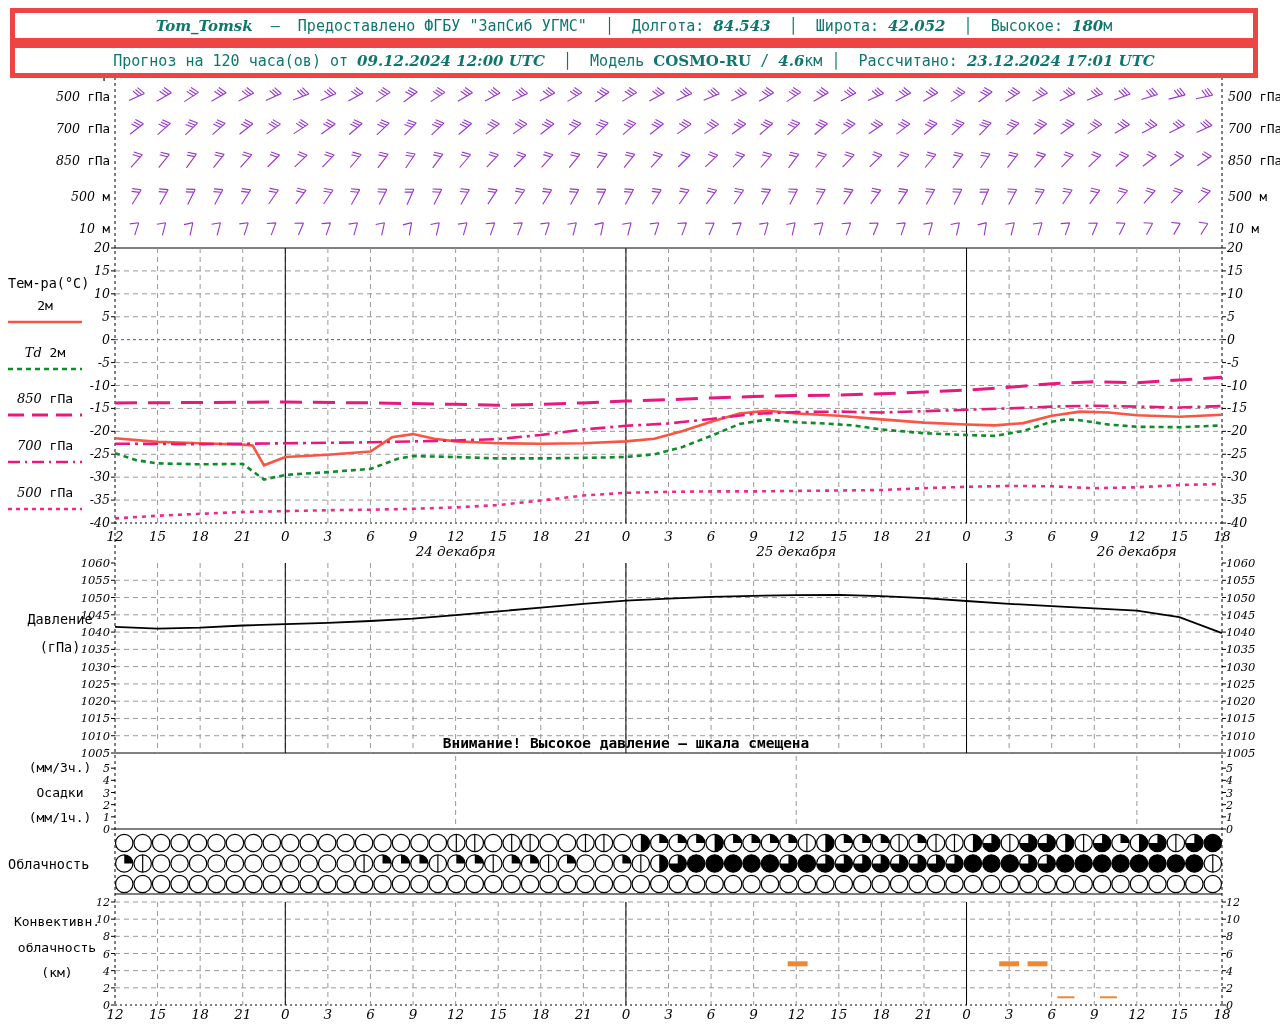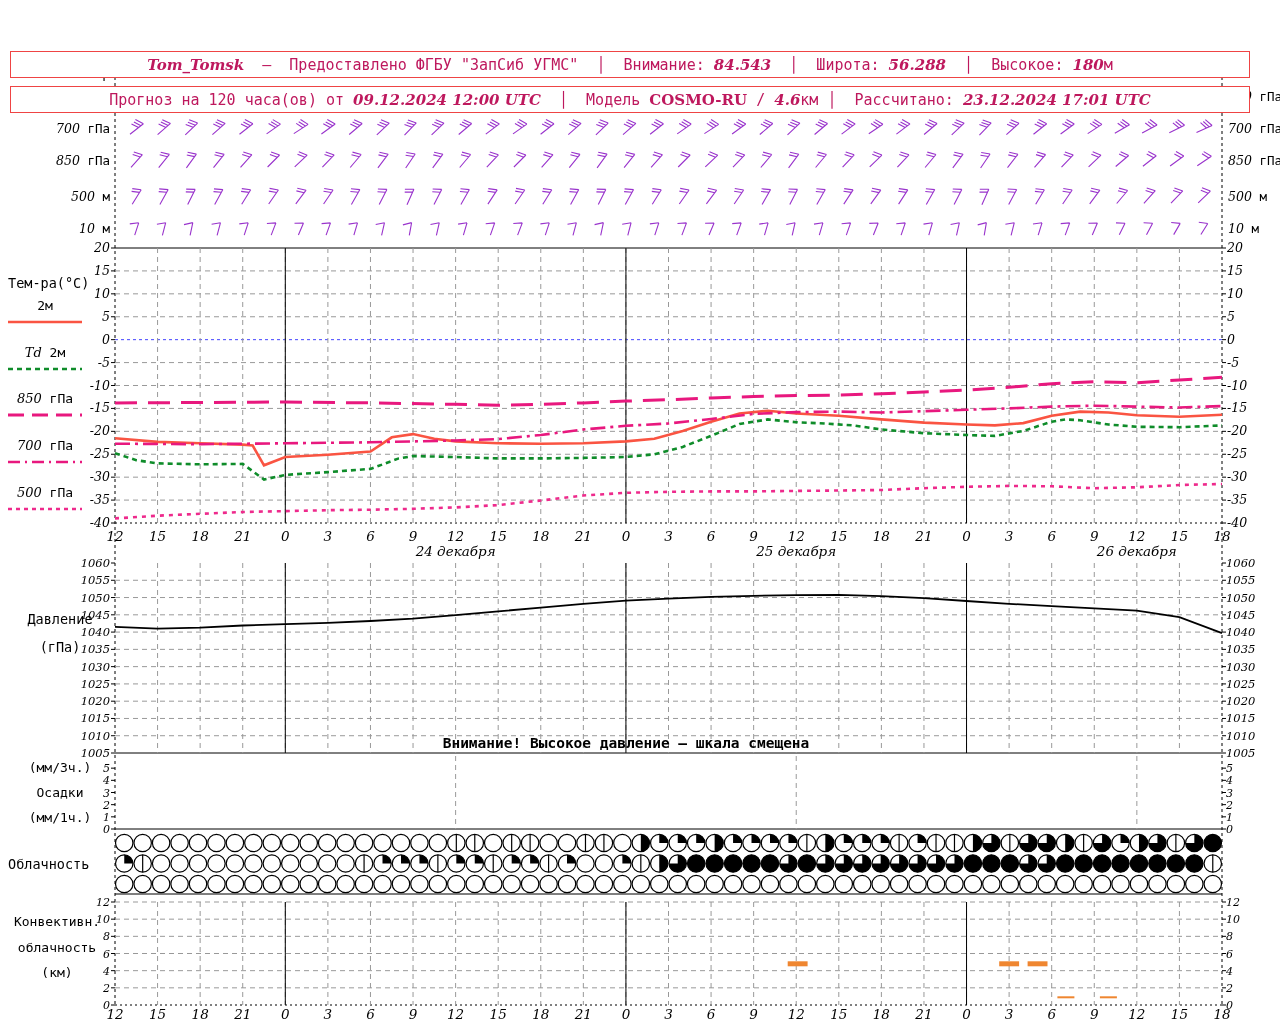--- a/index.html
+++ b/index.html
@@ -1,27 +1,27 @@
 <!DOCTYPE html>
 <html><head>
 <meta charset="utf-8">
 <style>
   html,body{margin:0;padding:0;background:#fff;}
   body{width:1280px;height:1024px;position:relative;font-family:"DejaVu Sans Mono",monospace;overflow:hidden;}
-  .hrow{position:absolute;left:10px;width:1238px;height:25px;border:1px solid #ef4444;
+  .hrow{position:absolute;left:10px;width:1238px;height:25px;border:5px solid #ef4444;
         display:flex;align-items:center;justify-content:center;font-size:15px;white-space:pre;
-        background:#fff;z-index:5;color:#be185d;margin-top:43px;}
+        background:#fff;z-index:5;color:#0f766e;}
   .bi{font-family:"DejaVu Serif",serif;font-style:italic;font-weight:bold;}
   .bs{font-family:"DejaVu Serif",serif;font-weight:bold;}
   #chart{position:absolute;left:0;top:0;}
 </style>
 </head>
 <body>
 
-<div class="hrow" style="top:8px;"><span class="bi">Tom_Tomsk</span><span>  —  Предоставлено ФГБУ "ЗапСиб УГМС"  </span><span>│</span><span>  Внимание: </span><span class="bi">84.543</span><span>  │</span><span>  Широта: </span><span class="bi">56.288</span><span>  │</span><span>  Высокое: </span><span class="bi">180</span><span>м</span></div>
+<div class="hrow" style="top:8px;"><span class="bi">Tom_Tomsk</span><span>  —  Предоставлено ФГБУ "ЗапСиб УГМС"  </span><span>│</span><span>  Долгота: </span><span class="bi">84.543</span><span>  │</span><span>  Широта: </span><span class="bi">42.052</span><span>  │</span><span>  Высокое: </span><span class="bi">180</span><span>м</span></div>
 <div class="hrow" style="top:43px;"><span>Прогноз на 120 часа(ов) от </span><span class="bi">09.12.2024 12:00 UTC</span><span>  │</span><span>  Модель </span><span class="bs">COSMO-RU</span><span> / </span><span class="bi">4.6</span><span>км </span><span>│</span><span>  Рассчитано: </span><span class="bi">23.12.2024 17:01 UTC</span></div>
 
 <svg id="chart" width="1280" height="1024">
     <text x="110" y="78" text-anchor="end" font-size="13" fill="#000" font-family="&quot;DejaVu Sans Mono&quot;,monospace" font-style="normal" font-weight="normal">Ветер</text>
     <text x="110" y="101" text-anchor="end" font-size="12.5" fill="#000"><tspan font-family="&quot;DejaVu Serif&quot;,serif" font-style="italic">500</tspan><tspan font-family="&quot;DejaVu Sans Mono&quot;,monospace"> гПа</tspan></text>
     <text x="1228" y="101" text-anchor="start" font-size="12.5" fill="#000"><tspan font-family="&quot;DejaVu Serif&quot;,serif" font-style="italic">500</tspan><tspan font-family="&quot;DejaVu Sans Mono&quot;,monospace"> гПа</tspan></text>
     <g stroke="#9933cc" fill="none" stroke-width="1.1">
       <path d="M129.0 100.6 L144.4 93.4 M144.4 93.4 L137.5 87.6 M141.6 94.7 L135.5 89.5 M138.8 96.0 L132.8 90.8"></path>
       <path d="M156.7 101.3 L171.4 92.8 M171.4 92.8 L164.1 87.5 M168.8 94.3 L162.3 89.6 M166.1 95.8 L159.6 91.2"></path>
       <path d="M184.3 101.6 L198.6 92.4 M198.6 92.4 L191.0 87.5 M196.0 94.0 L189.2 89.7 M193.4 95.7 L186.7 91.4"></path>

